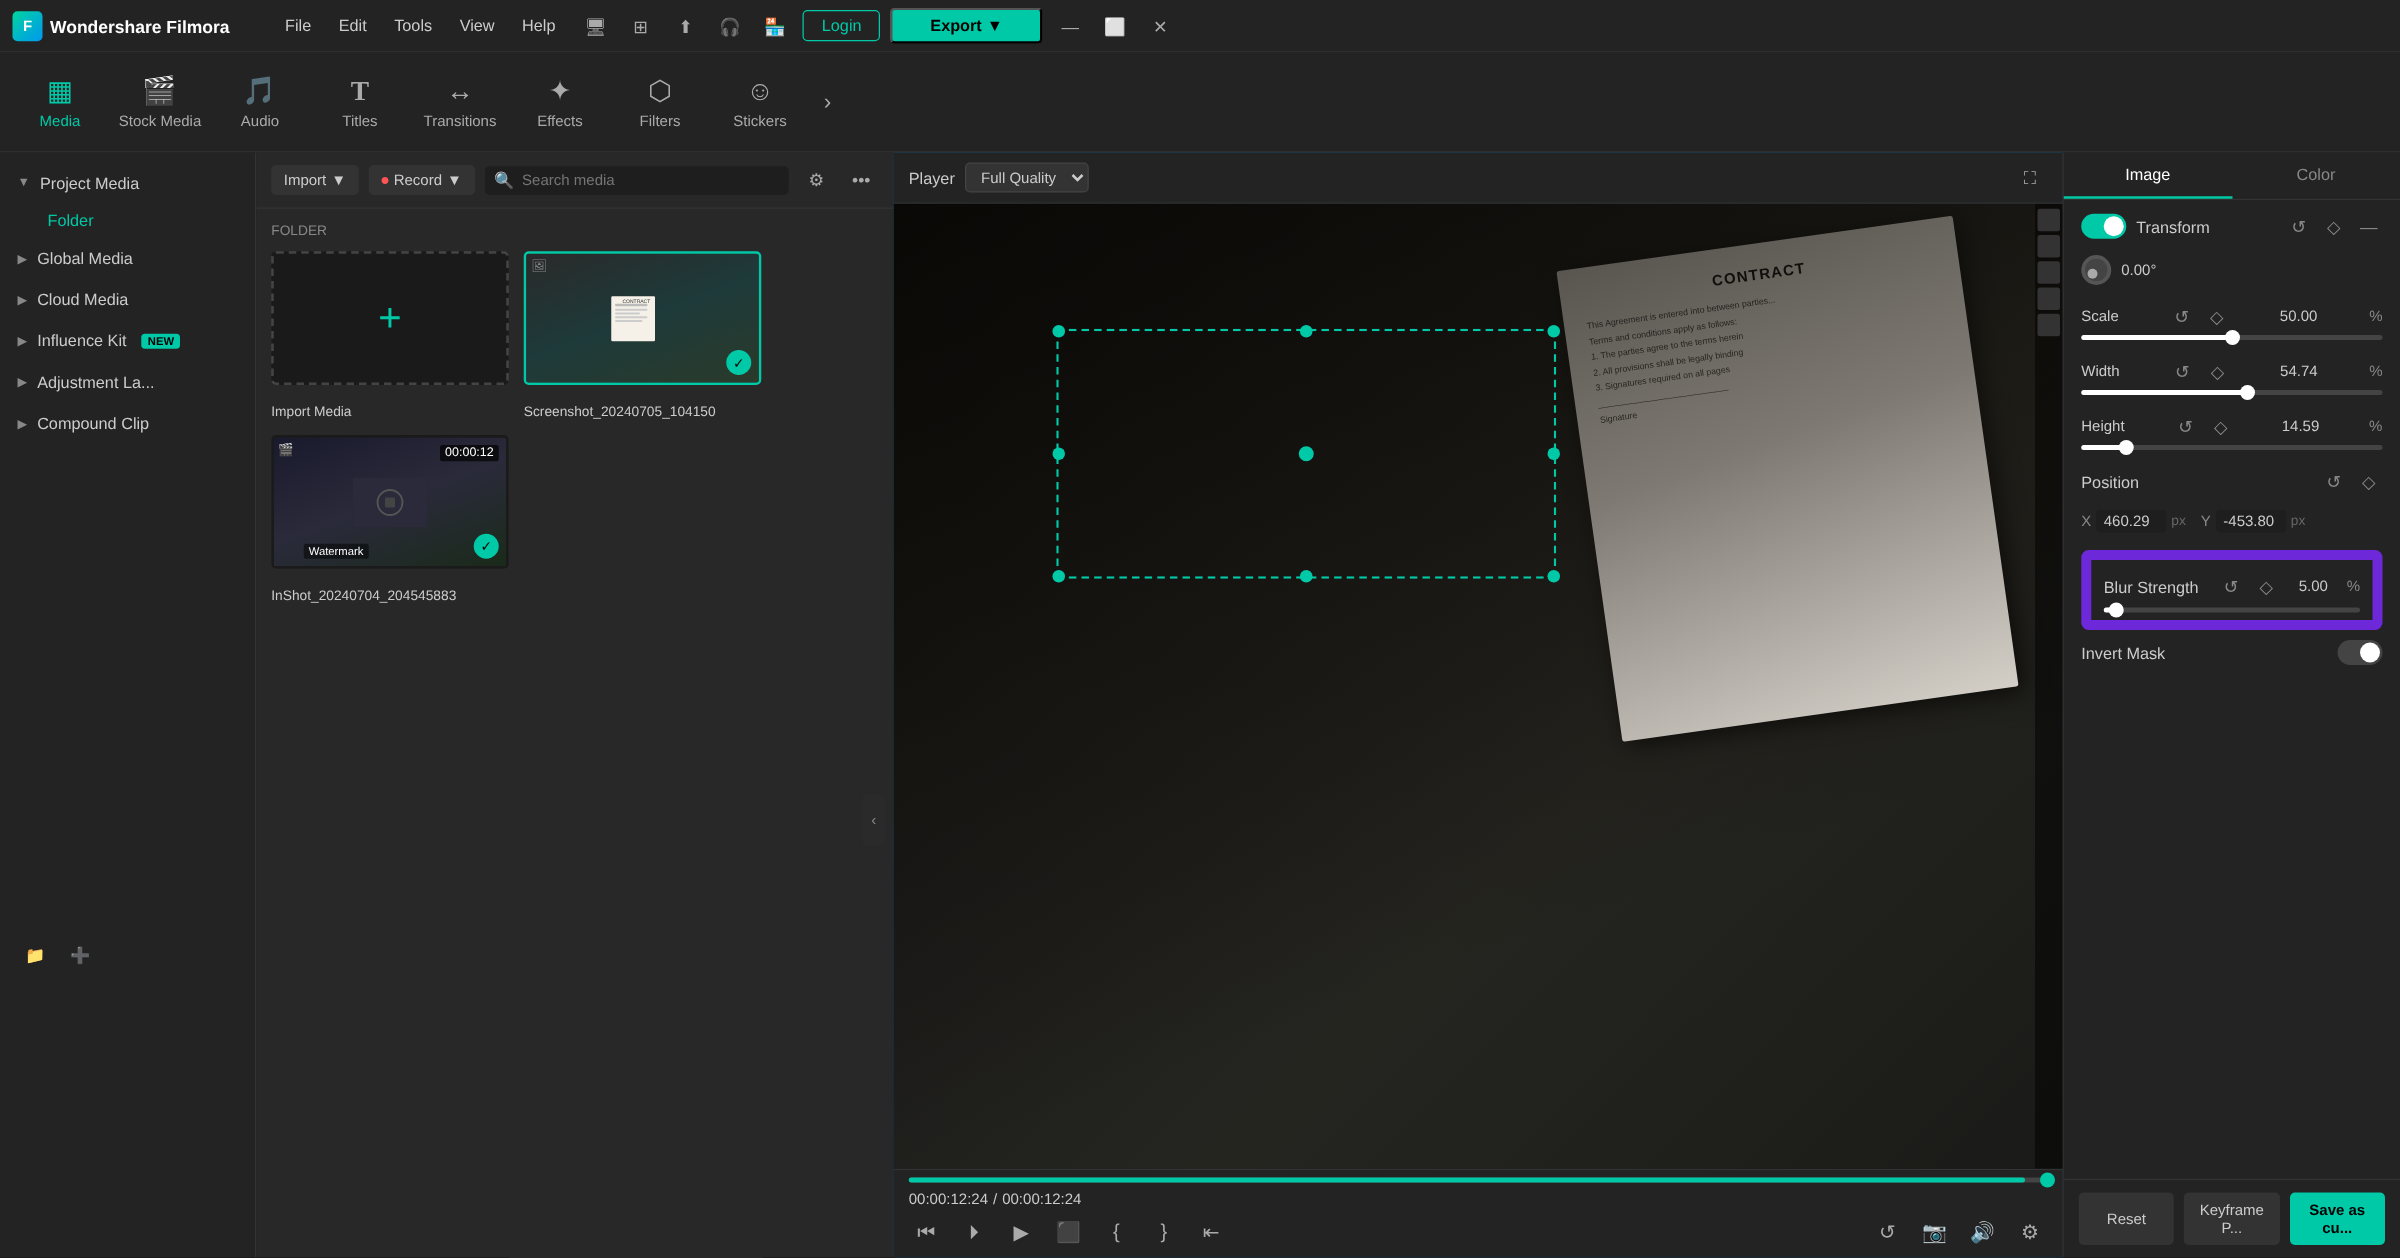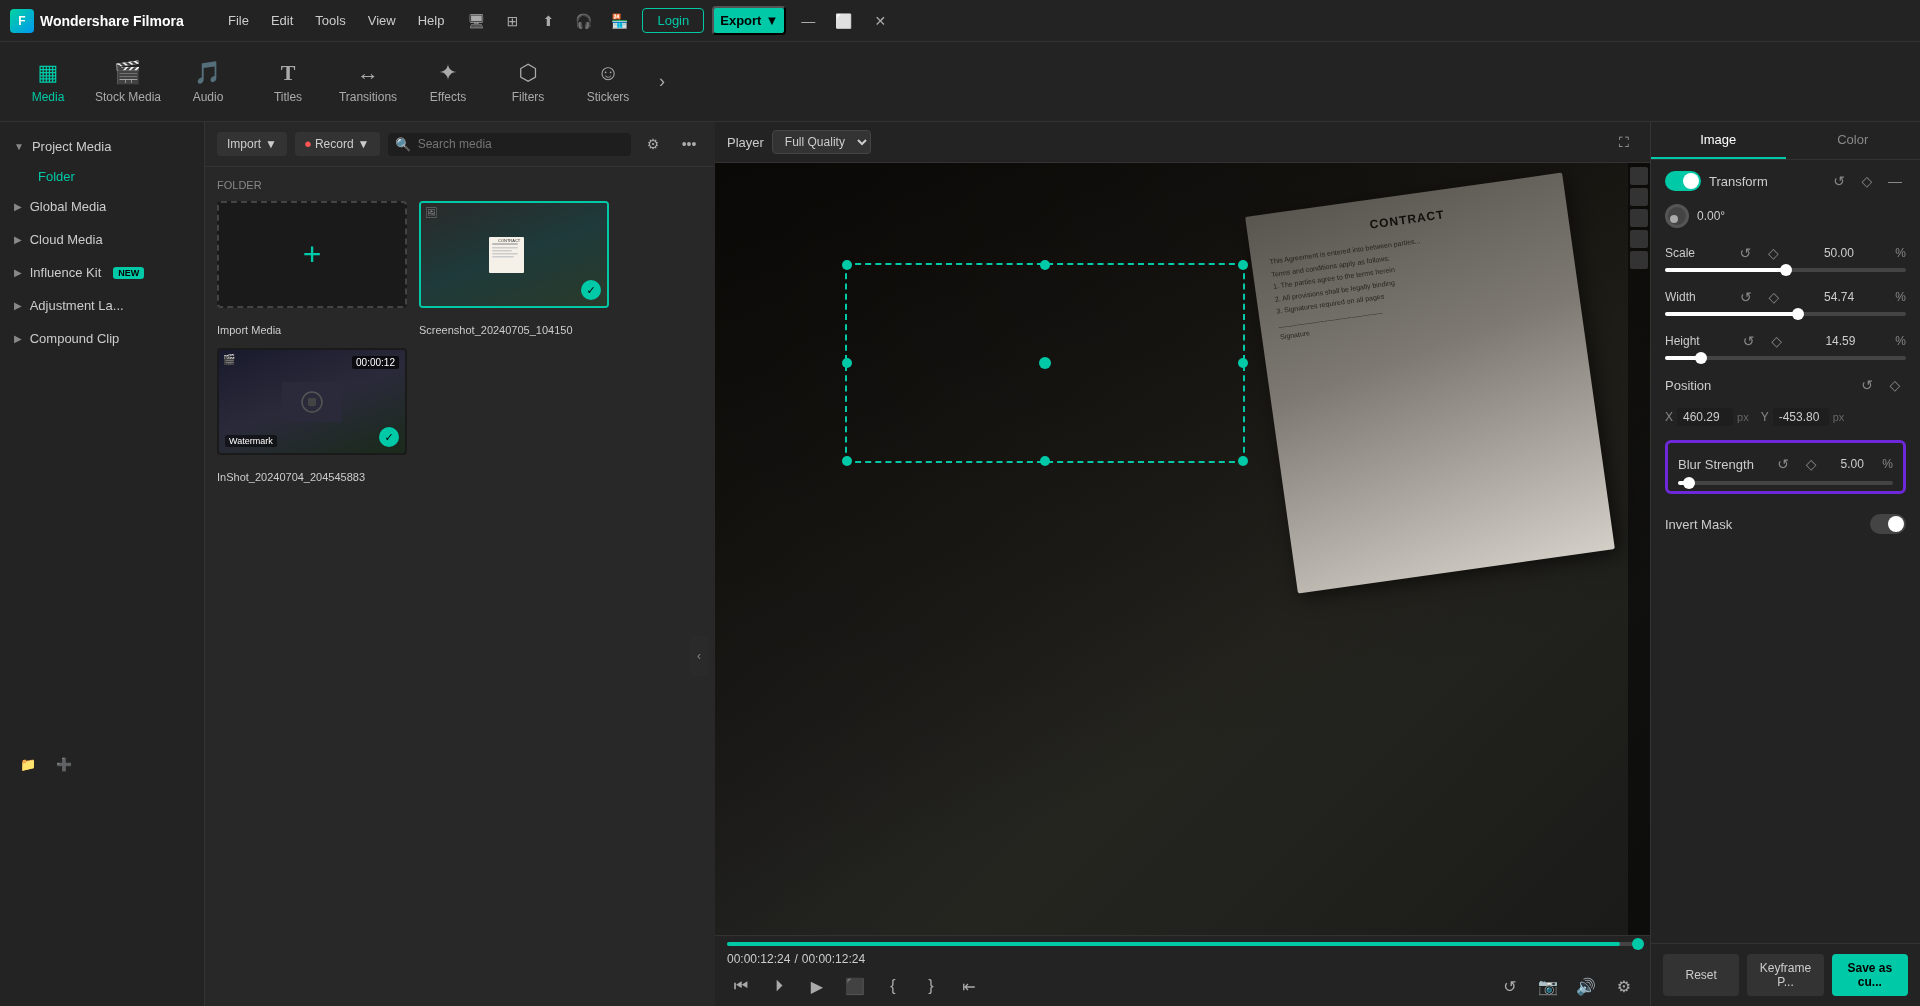--- a/index.html
+++ b/index.html
@@ -8,21 +8,21 @@
     
     .top-bar { display: flex; align-items: center; background: #232323; height: 42px; padding: 0 10px; gap: 8px; border-bottom: 1px solid #333; }
     .app-logo { display: flex; align-items: center; gap: 6px; font-size: 14px; font-weight: 600; color: #fff; min-width: 200px; }
     .app-logo .logo-icon { width: 24px; height: 24px; background: linear-gradient(135deg, #00d4a0, #0098f0); border-radius: 4px; display: flex; align-items: center; justify-content: center; font-size: 12px; color: #fff; }
     .menu-bar { display: flex; gap: 2px; }
     .menu-item { padding: 4px 10px; color: #ccc; cursor: pointer; border-radius: 3px; font-size: 13px; }
     .title-center { flex: 1; text-align: center; color: #bbb; font-size: 14px; }
     .top-right { display: flex; align-items: center; gap: 8px; }
     .icon-btn { width: 28px; height: 28px; display: flex; align-items: center; justify-content: center; color: #aaa; cursor: pointer; border-radius: 3px; font-size: 14px; }
     .login-btn { background: transparent; border: 1px solid #00c9a7; color: #00c9a7; padding: 4px 14px; border-radius: 4px; cursor: pointer; font-size: 13px; }
-    .export-btn { background: #00c9a7; color: #000; padding: 5px 6px; border-radius: 4px; cursor: pointer; font-size: 13px; font-weight: 600; display: flex; align-items: center; gap: 4px; }
+    .export-btn { background: #00c9a7; color: #000; padding: 5px 30px; border-radius: 4px; cursor: pointer; font-size: 13px; font-weight: 600; display: flex; align-items: center; gap: 4px; }
 
     
     .nav-tabs { display: flex; align-items: center; background: #232323; height: 80px; padding: 0 8px; border-bottom: 1px solid #333; }
     .nav-tab { display: flex; flex-direction: column; align-items: center; justify-content: center; width: 80px; height: 70px; cursor: pointer; color: #aaa; border-radius: 6px; gap: 4px; font-size: 12px; }
     .nav-tab.active { color: #00c9a7; }
     .nav-tab .tab-icon { font-size: 22px; }
     .nav-tab-more { width: 28px; height: 70px; display: flex; align-items: center; justify-content: center; color: #aaa; cursor: pointer; font-size: 18px; }
 
     
     .main-layout { display: flex; height: calc(1006px - 42px - 80px); }
@@ -43,21 +43,21 @@
     .search-box { flex: 1; display: flex; align-items: center; background: #1e1e1e; border-radius: 4px; padding: 4px 8px; gap: 6px; }
     .search-box input { background: transparent; border: none; color: #ccc; font-size: 12px; outline: none; width: 100%; }
     .media-grid { flex: 1; padding: 12px; overflow-y: auto; }
     .folder-label { color: #888; font-size: 11px; margin-bottom: 10px; }
     .media-items { display: flex; flex-wrap: wrap; gap: 12px; }
     .media-item { width: 190px; cursor: pointer; }
     .media-thumb { width: 190px; height: 107px; background: #1a1a1a; border-radius: 4px; position: relative; display: flex; align-items: center; justify-content: center; overflow: hidden; border: 2px solid transparent; }
     .media-thumb.selected { border-color: #00c9a7; }
     .media-thumb .check { position: absolute; bottom: 6px; right: 6px; width: 20px; height: 20px; background: #00c9a7; border-radius: 50%; display: flex; align-items: center; justify-content: center; font-size: 11px; color: #000; }
     .media-thumb .duration { position: absolute; top: 6px; right: 6px; background: rgba(0,0,0,0.7); color: #fff; font-size: 10px; padding: 1px 4px; border-radius: 2px; }
-    .media-thumb .watermark { position: absolute; bottom: 6px; left: 6px; background: rgba(0,0,0,0.5); color: #fff; font-size: 9px; padding: 1px 4px; border-radius: 2px; margin-top: 24px; }
+    .media-thumb .watermark { position: absolute; bottom: 6px; left: 24px; background: rgba(0,0,0,0.5); color: #fff; font-size: 9px; padding: 1px 4px; border-radius: 2px; margin-top: 24px; }
     .media-thumb .plus-icon { font-size: 32px; color: #00c9a7; }
     .media-label { color: #ccc; font-size: 11px; margin-top: 16px; overflow: hidden; text-overflow: ellipsis; white-space: nowrap; }
     .thumb-img-contract { width: 100%; height: 100%; background: linear-gradient(160deg, #2a2a2a 0%, #1e3a3a 50%, #2a3a2a 100%); display: flex; align-items: center; justify-content: center; }
     .thumb-img-inshot { width: 100%; height: 100%; background: linear-gradient(160deg, #1a1a2e 0%, #2a2a3a 50%, #1a2a1a 100%); display: flex; align-items: center; justify-content: center; }
 
     
     .preview-panel { flex: 1; background: #0369a1; display: flex; flex-direction: column; min-width: 0; }
     .preview-header { display: flex; align-items: center; padding: 6px 12px; gap: 8px; border-bottom: 1px solid #333; background: #232323; }
     .preview-header-label { color: #ccc; font-size: 13px; }
     .quality-select { background: #333; border: 1px solid #444; color: #ccc; padding: 3px 8px; border-radius: 4px; font-size: 12px; cursor: pointer; }
@@ -101,21 +101,21 @@
     .degree-circle { width: 24px; height: 24px; border-radius: 50%; border: 3px solid #555; background: #444; position: relative; }
     .degree-dot { width: 8px; height: 8px; background: #aaa; border-radius: 50%; position: absolute; left: 2px; top: 8px; }
     .degree-val { font-size: 12px; color: #ccc; }
     .position-row { display: flex; gap: 12px; align-items: center; margin-bottom: 14px; }
     .pos-field { display: flex; align-items: center; gap: 4px; }
     .pos-label { font-size: 12px; color: #888; }
     .pos-value { font-size: 12px; color: #ccc; background: #1e1e1e; padding: 2px 6px; border-radius: 3px; min-width: 56px; }
     .pos-unit { font-size: 11px; color: #666; }
 
     
-    .blur-section { border: 3px solid #6d28d9; border-radius: 6px; padding: 10px 10px 6px; margin-bottom: 20px; }
+    .blur-section { border: 8px solid #6d28d9; border-radius: 6px; padding: 10px 10px 6px; margin-bottom: 8px; }
     .blur-label-row { display: flex; align-items: center; justify-content: space-between; margin-bottom: 6px; }
     .invert-row { display: flex; align-items: center; margin-bottom: 14px; }
 
     .right-panel-footer { padding: 10px 12px; border-top: 1px solid #333; display: flex; gap: 8px; }
     .footer-btn { flex: 1; padding: 7px; background: #333; border: none; color: #ccc; border-radius: 4px; font-size: 12px; cursor: pointer; text-align: center; }
     .footer-btn-green { background: #00c9a7; color: #000; font-weight: 600; }
 
     
     ::-webkit-scrollbar { width: 6px; height: 6px; }
     ::-webkit-scrollbar-track { background: #1e1e1e; }

